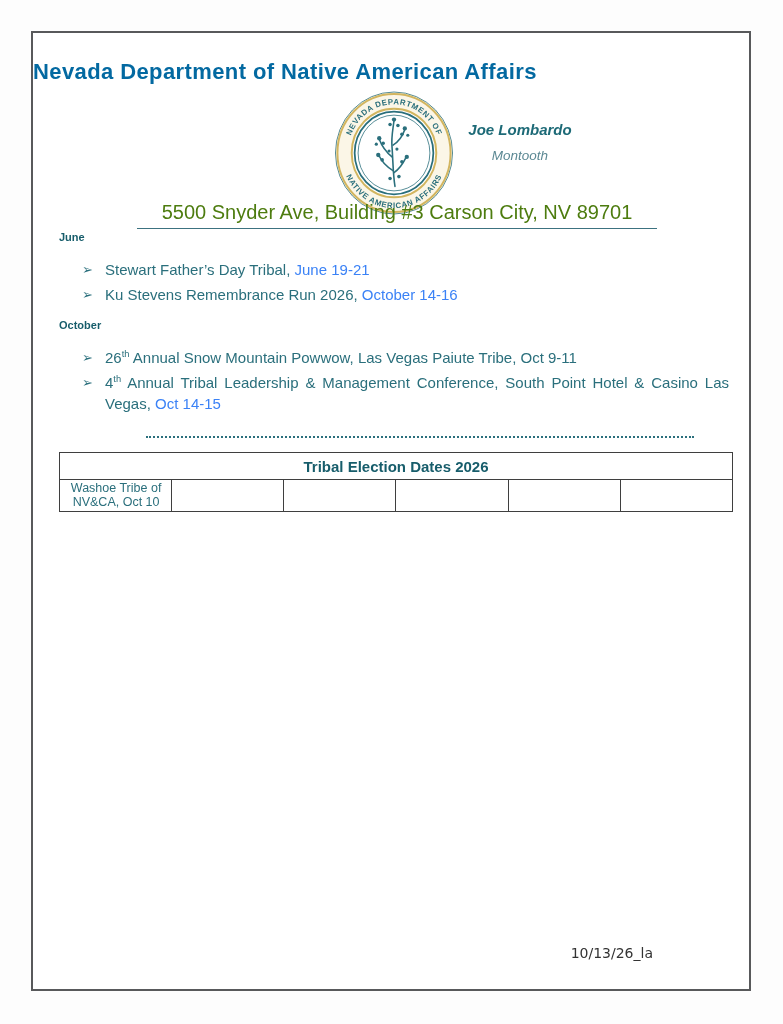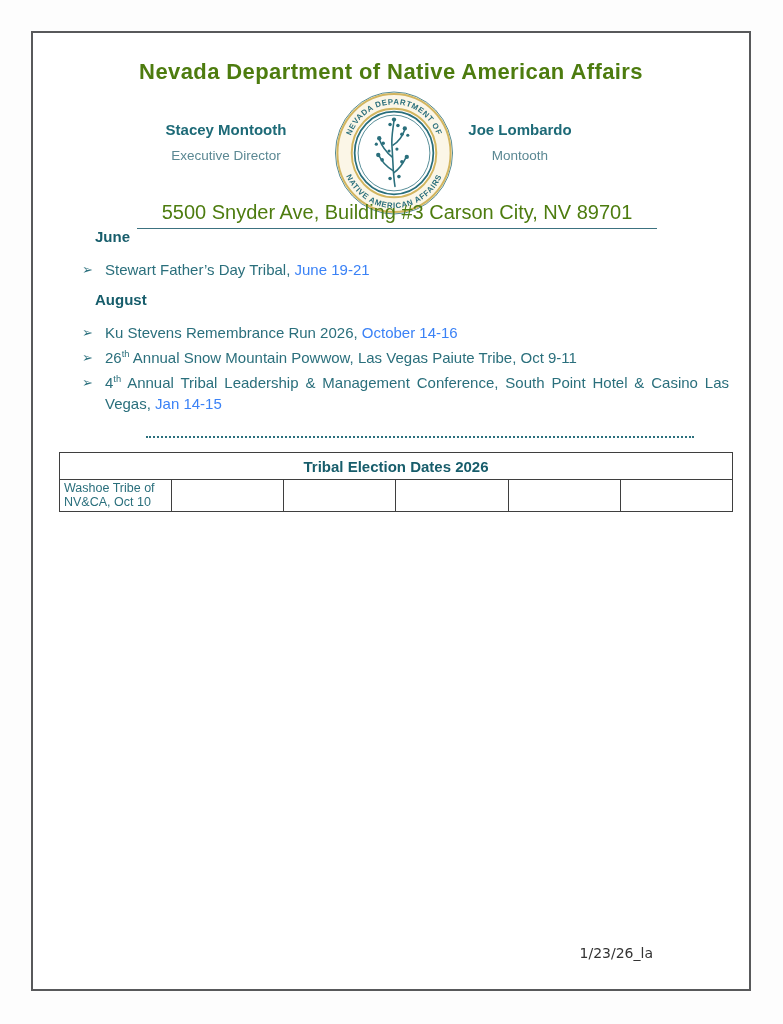--- a/index.html
+++ b/index.html
@@ -14,31 +14,30 @@
   .page {
     position: absolute;
     left: 31px; top: 31px;
     width: 720px; height: 960px;
     background: #ffffff;
     border: 2px solid #58595b;
   }
   
   .doc-title {
     position: absolute; top: 26px; left: 0; right: 0;
-    text-align: center;
     font-size: 22px; font-weight: bold;
     letter-spacing: 0.4px;
-    color: #4d7c0f;
+    color: #0369a1;
   }
   .official {
     position: absolute; top: 88px;
     text-align: center;
   }
   .official.left  { left: 98px;  width: 190px; }
-  .official.right { left: 412px; width: 150px; }
+  .official.right { left: 412px; width: 150px; font-style: italic; }
   .official .name { font-size: 15px; font-weight: bold; color: #1d6a77; }
   .official .role { font-size: 13.5px; color: #5b8893; margin-top: 10px; }
   .seal {
     position: absolute; top: 57px; left: 300px;
     width: 122px; height: 126px;
   }
   .seal svg { width: 100%; height: 100%; }
   .seal-text {
     font-size: 8px; font-weight: bold;
     letter-spacing: 0.6px;
@@ -51,22 +50,22 @@
     border-bottom: 1px solid #3c7280;
     padding-bottom: 4px;
     text-align: center;
   }
   .address-wrap .address { font-size: 20px; color: #4d7c0f; }
   
   .content {
     position: absolute; top: 190px; left: 26px; right: 20px;
   }
   .month-heading {
-    font-size: 15px; font-weight: bold; color: #175d6b;
-    margin-top: 10px; line-height: 20px; margin-left: 36px;
+    font-size: 11px; font-weight: bold; color: #175d6b;
+    margin-top: 10px; line-height: 20px;
   }
   .month-heading:first-child { margin-top: 4px; }
   .event-item {
     display: flex;
     margin-top: 12px;
     padding-left: 23px;
     line-height: 21px;
     font-size: 15px; color: #2a6f7c;
   }
   .event-item + .event-item { margin-top: 4px; }
@@ -84,20 +83,21 @@
     border-top: 2px dotted #2a6f7c;
   }
   .election-table {
     margin-top: 14px;
     width: 674px;
     border-collapse: collapse;
     table-layout: fixed;
   }
   .election-table th, .election-table td {
     border: 1.5px solid #3f3f3f;
+    text-align: center;
   }
   .election-table th {
     height: 27px;
     font-size: 15px; font-weight: bold; color: #175d6b;
     text-align: center;
   }
   .election-table td {
     height: 30px;
     font-size: 12.5px; color: #2a6f7c;
     line-height: 1.15;
@@ -112,24 +112,20 @@
   }
 </style>
 </head>
 <body>
 
 <div class="canvas">
   <div class="page">
 
     <div class="doc-title">Nevada Department of Native American Affairs</div>
 
-    <div class="official left">
-      <div class="name">Stacey Montooth</div>
-      <div class="role">Executive Director</div>
-    </div>
 
     <div class="seal">
       <svg viewBox="0 0 124 128">
         <ellipse cx="62" cy="64" rx="59.5" ry="62" fill="#fbf6e7" stroke="#2a6f7c" stroke-width="0.8"></ellipse>
         <ellipse cx="62" cy="64" rx="57.5" ry="60" fill="none" stroke="#d2b55f" stroke-width="2"></ellipse>
         <ellipse cx="62" cy="64" rx="43" ry="45" fill="#ffffff" stroke="#d2b55f" stroke-width="2"></ellipse>
         <ellipse cx="62" cy="64" rx="40" ry="42" fill="none" stroke="#2a6f7c" stroke-width="1.8"></ellipse>
         <ellipse cx="62" cy="64" rx="36.5" ry="38.5" fill="none" stroke="#2a6f7c" stroke-width="0.8"></ellipse>
         <path id="sealTopArc" d="M 15,64 A 47,49.5 0 0 1 109,64" fill="none"></path>
         <path id="sealBottomArc" d="M 8.5,64 A 53.5,56 0 0 0 115.5,64" fill="none"></path>
@@ -173,32 +169,32 @@
       <span class="address">5500 Snyder Ave, Building #3 Carson City, NV 89701</span>
     </div>
 
     <div class="content">
       <div id="events-host">
           <div class="month-heading">June</div>
           <div class="event-item">
             <span class="bullet-arrow">➢</span>
             <span class="event-text"><span>Stewart Father’s Day Tribal, </span><span class="red">June 19-21</span></span>
           </div>
-          <div class="month-heading">August</div>
           <div class="event-item">
             <span class="bullet-arrow">➢</span>
             <span class="event-text"><span>Ku Stevens Remembrance Run 2026, </span><span class="red">October 14-16</span></span>
           </div>
+          <div class="month-heading">October</div>
           <div class="event-item">
             <span class="bullet-arrow">➢</span>
             <span class="event-text"><span>26</span><sup>th</sup><span> Annual Snow Mountain Powwow, Las Vegas Paiute Tribe, Oct 9-11</span></span>
           </div>
           <div class="event-item">
             <span class="bullet-arrow">➢</span>
-            <span class="event-text"><span>4</span><sup>th</sup><span> Annual Tribal Leadership &amp; Management Conference, South Point Hotel &amp; Casino Las Vegas, </span><span class="red">Jan 14-15</span></span>
+            <span class="event-text"><span>4</span><sup>th</sup><span> Annual Tribal Leadership &amp; Management Conference, South Point Hotel &amp; Casino Las Vegas, </span><span class="red">Oct 14-15</span></span>
           </div>
         </div>
 
       <div class="dotted-divider"></div>
 
       <table class="election-table">
         <thead>
           <tr>
             <th colspan="6">Tribal Election Dates 2026</th>
           </tr>
@@ -209,16 +205,16 @@
               <td></td>
               <td></td>
               <td></td>
               <td></td>
               <td></td>
             </tr>
           </tbody>
       </table>
     </div>
 
-    <div class="footer-note">1/23/26_la</div>
+    <div class="footer-note">10/13/26_la</div>
 
   </div>
 </div>
 
 </body></html>

